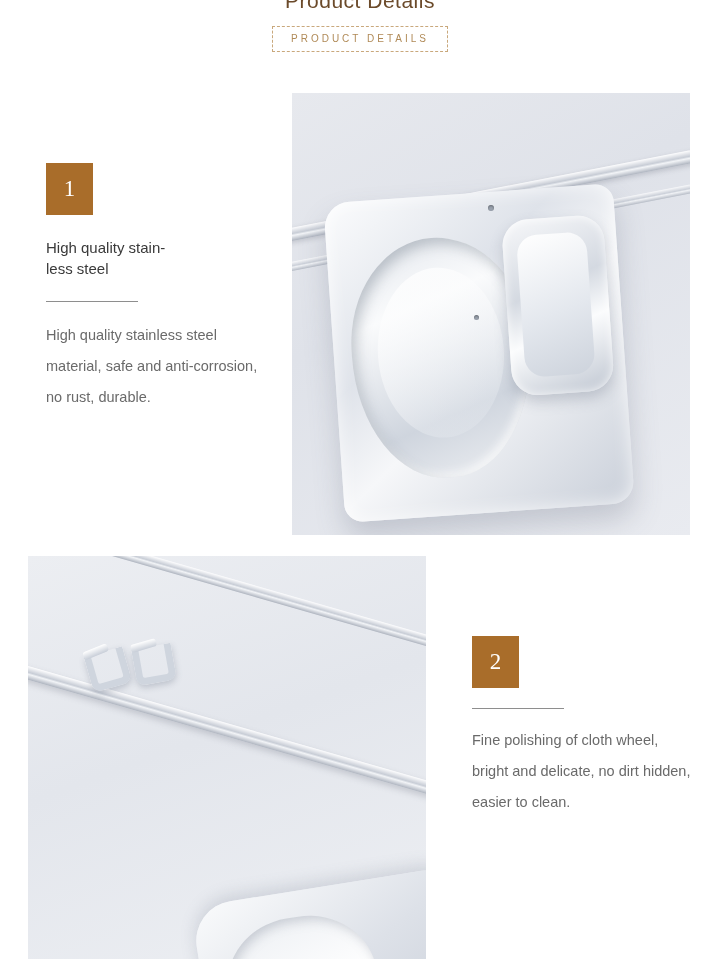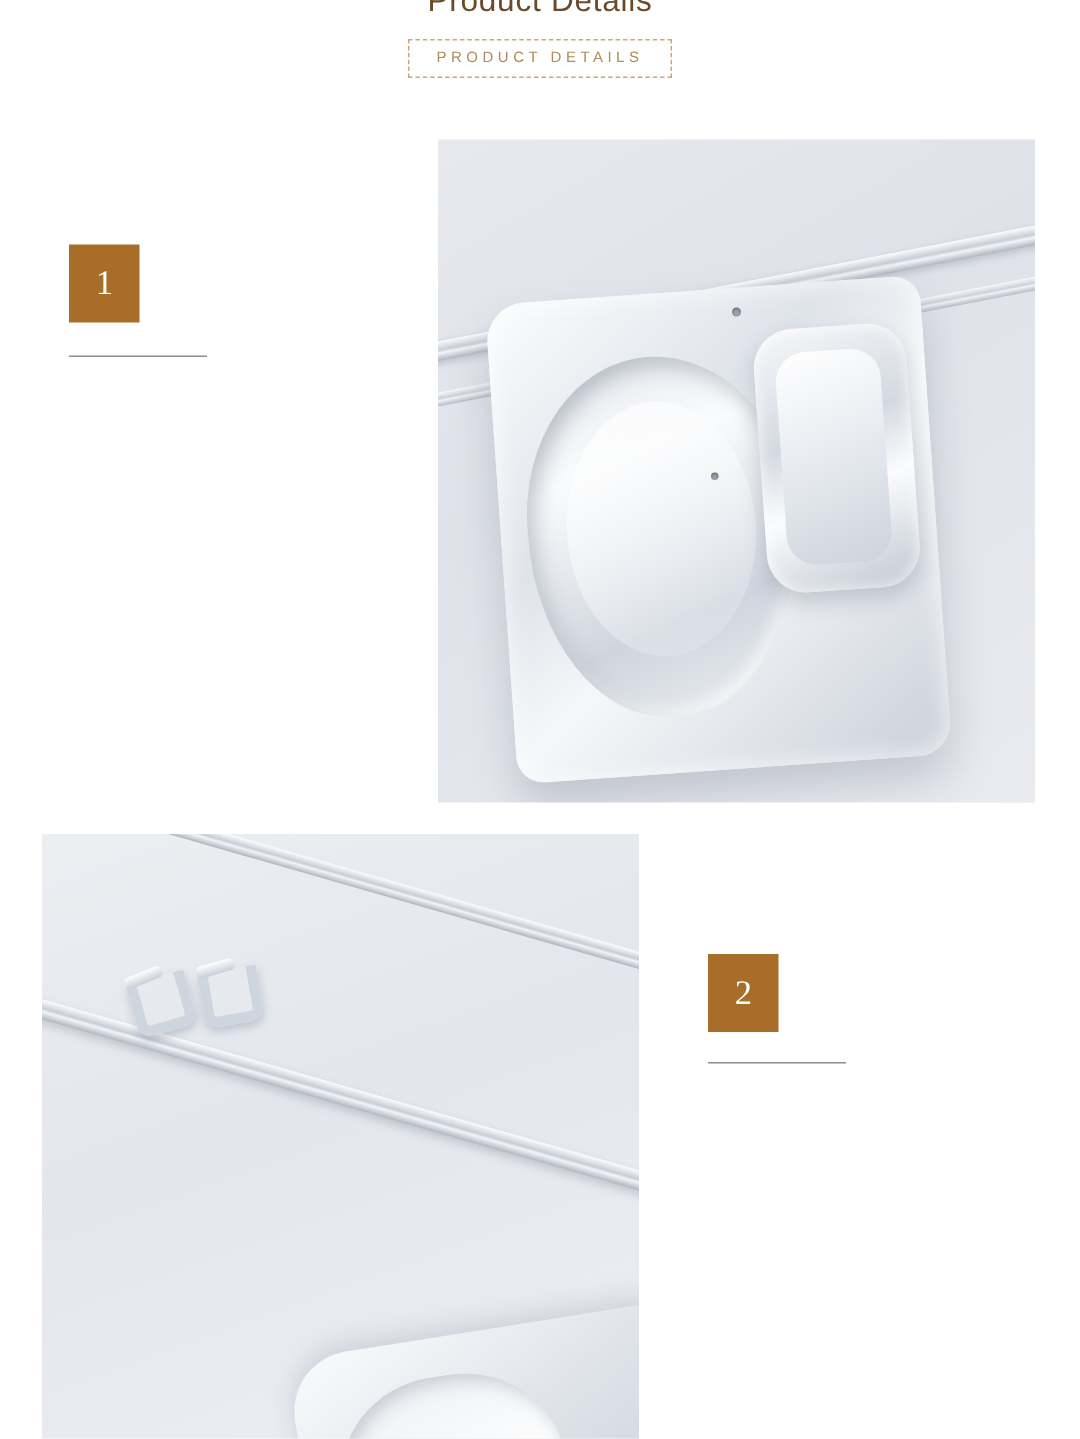--- a/index.html
+++ b/index.html
@@ -239,27 +239,31 @@
   <div class="tray">
     <div class="tray-well"></div>
     <div class="tray-lid"></div>
   </div>
   <div class="dot s1-dot1"></div>
   <div class="dot s1-dot2"></div>
 </div>
 
 <div class="block-one">
   <div class="num-badge">1</div>
+  <div class="heading" style="white-space: pre-line;">High quality stain-
+less steel</div>
   <div class="divider"></div>
+  <div class="body-text">High quality stainless steel material, safe and anti-corrosion, no rust, durable.</div>
 </div>
 
 <div class="section-two-image">
   <div class="rod s2-rod1"></div>
   <div class="rod s2-rod2"></div>
   <div class="clip clip1"></div>
   <div class="clip clip2"></div>
   <div class="s2-tray"></div>
 </div>
 
 <div class="block-two">
   <div class="num-badge">2</div>
   <div class="divider"></div>
+  <div class="body-text">Fine polishing of cloth wheel, bright and delicate, no dirt hidden, easier to clean.</div>
 </div>
 
 </body></html>

